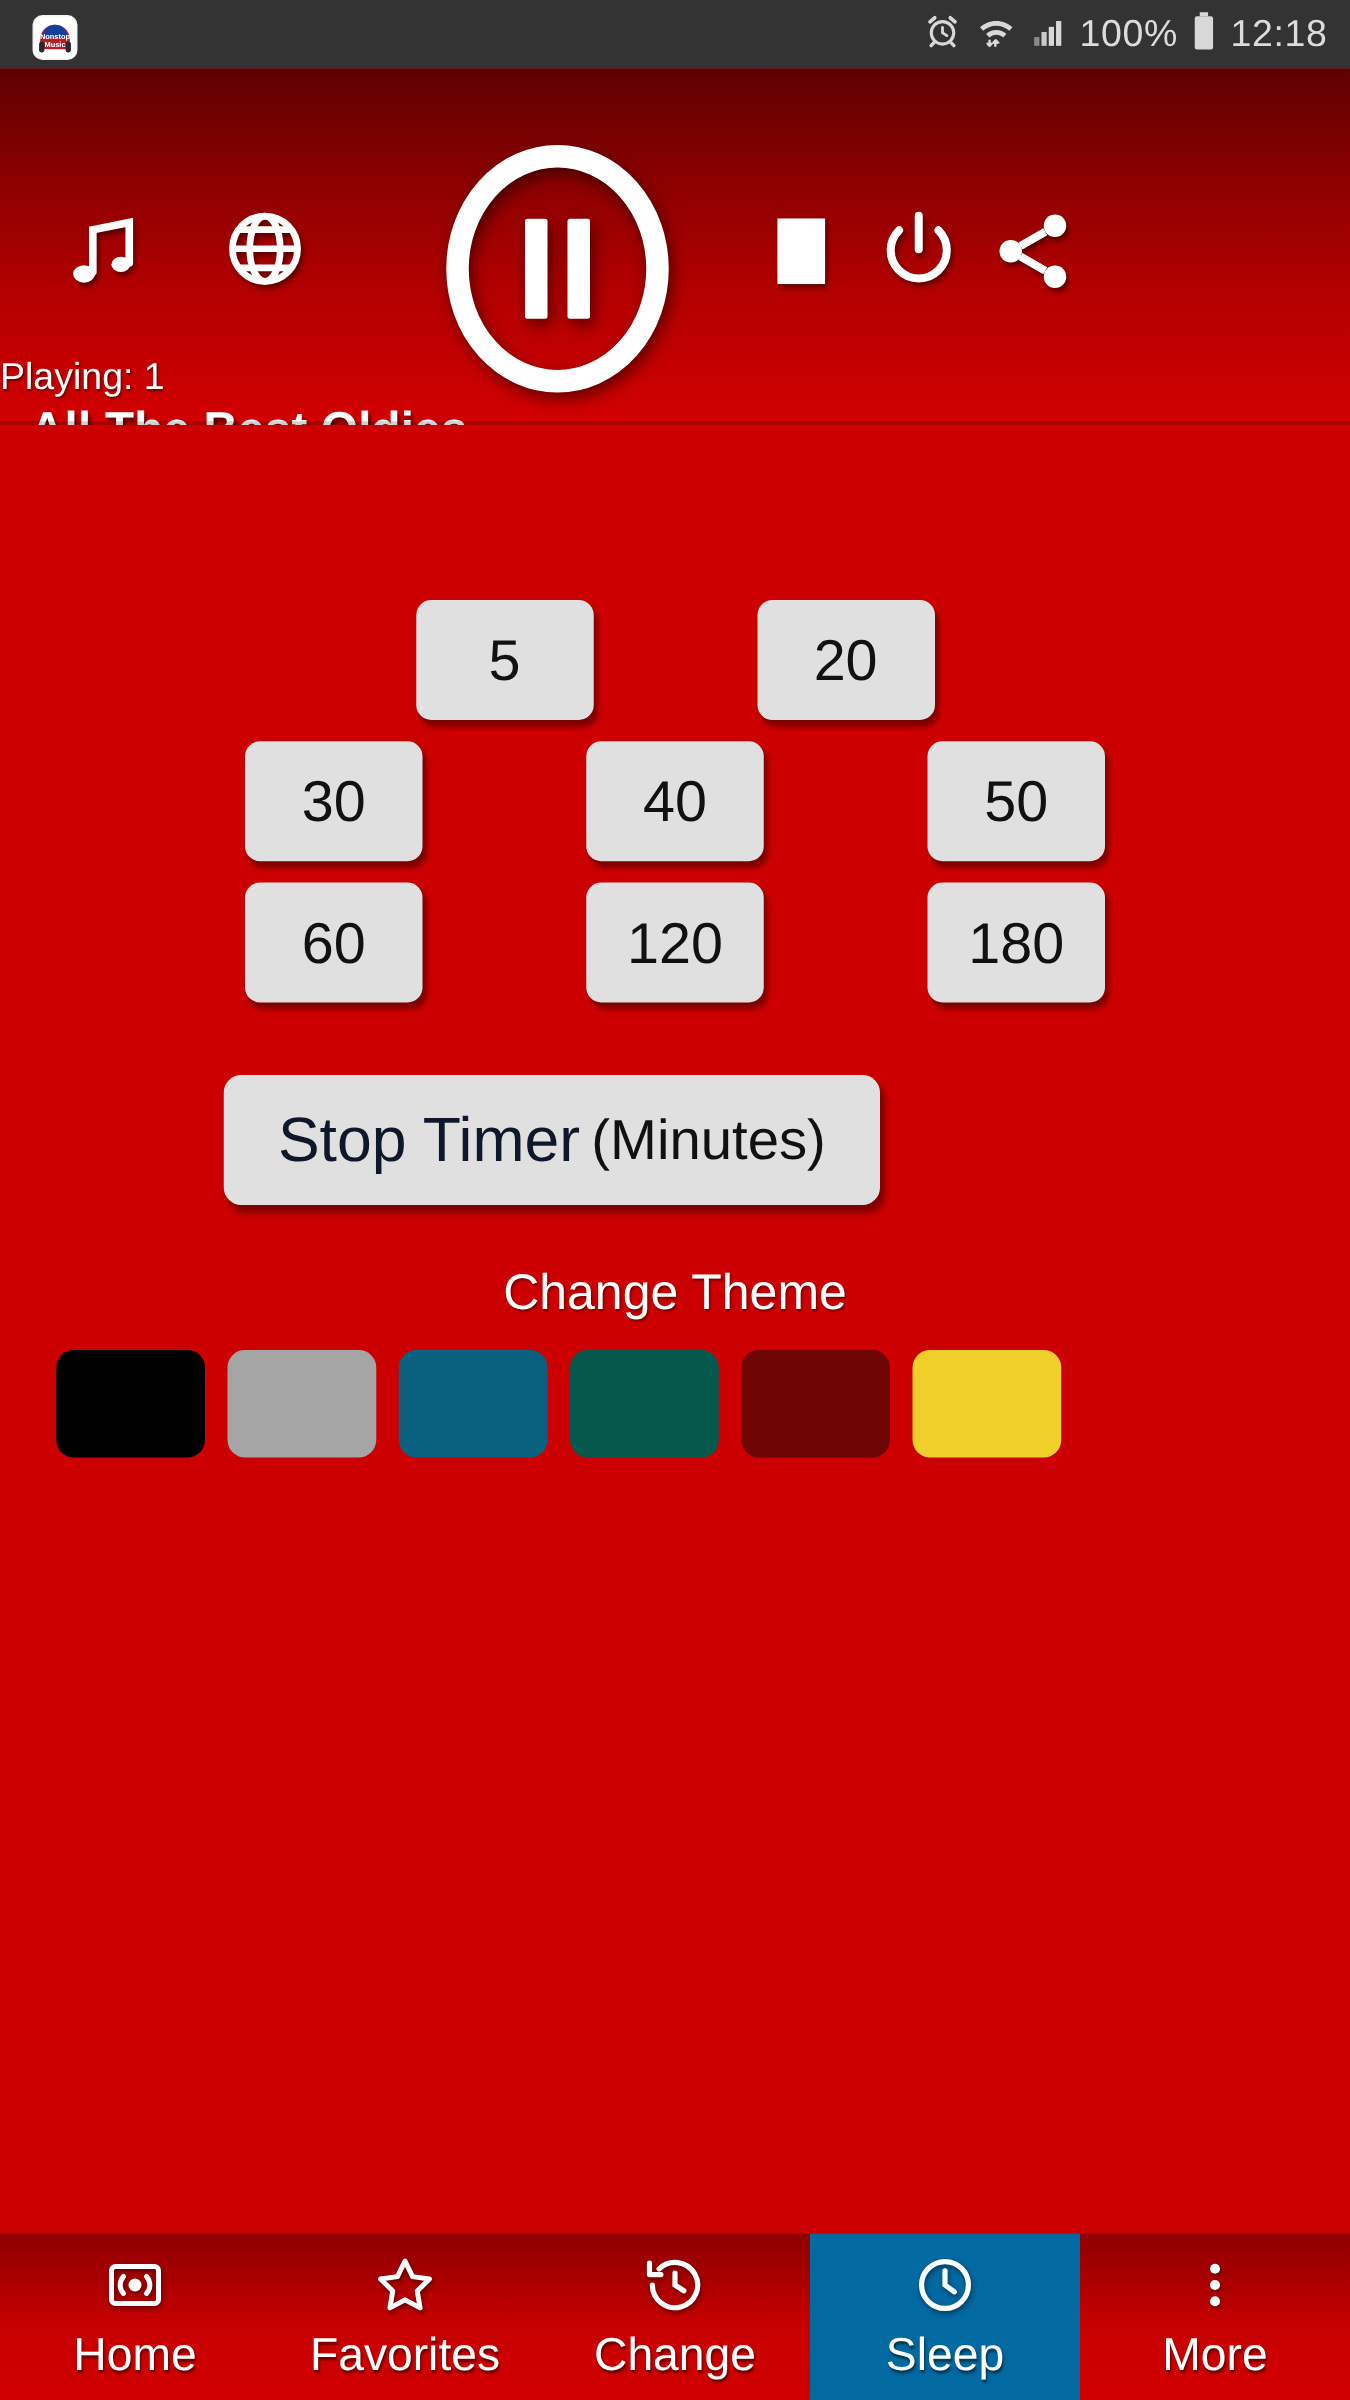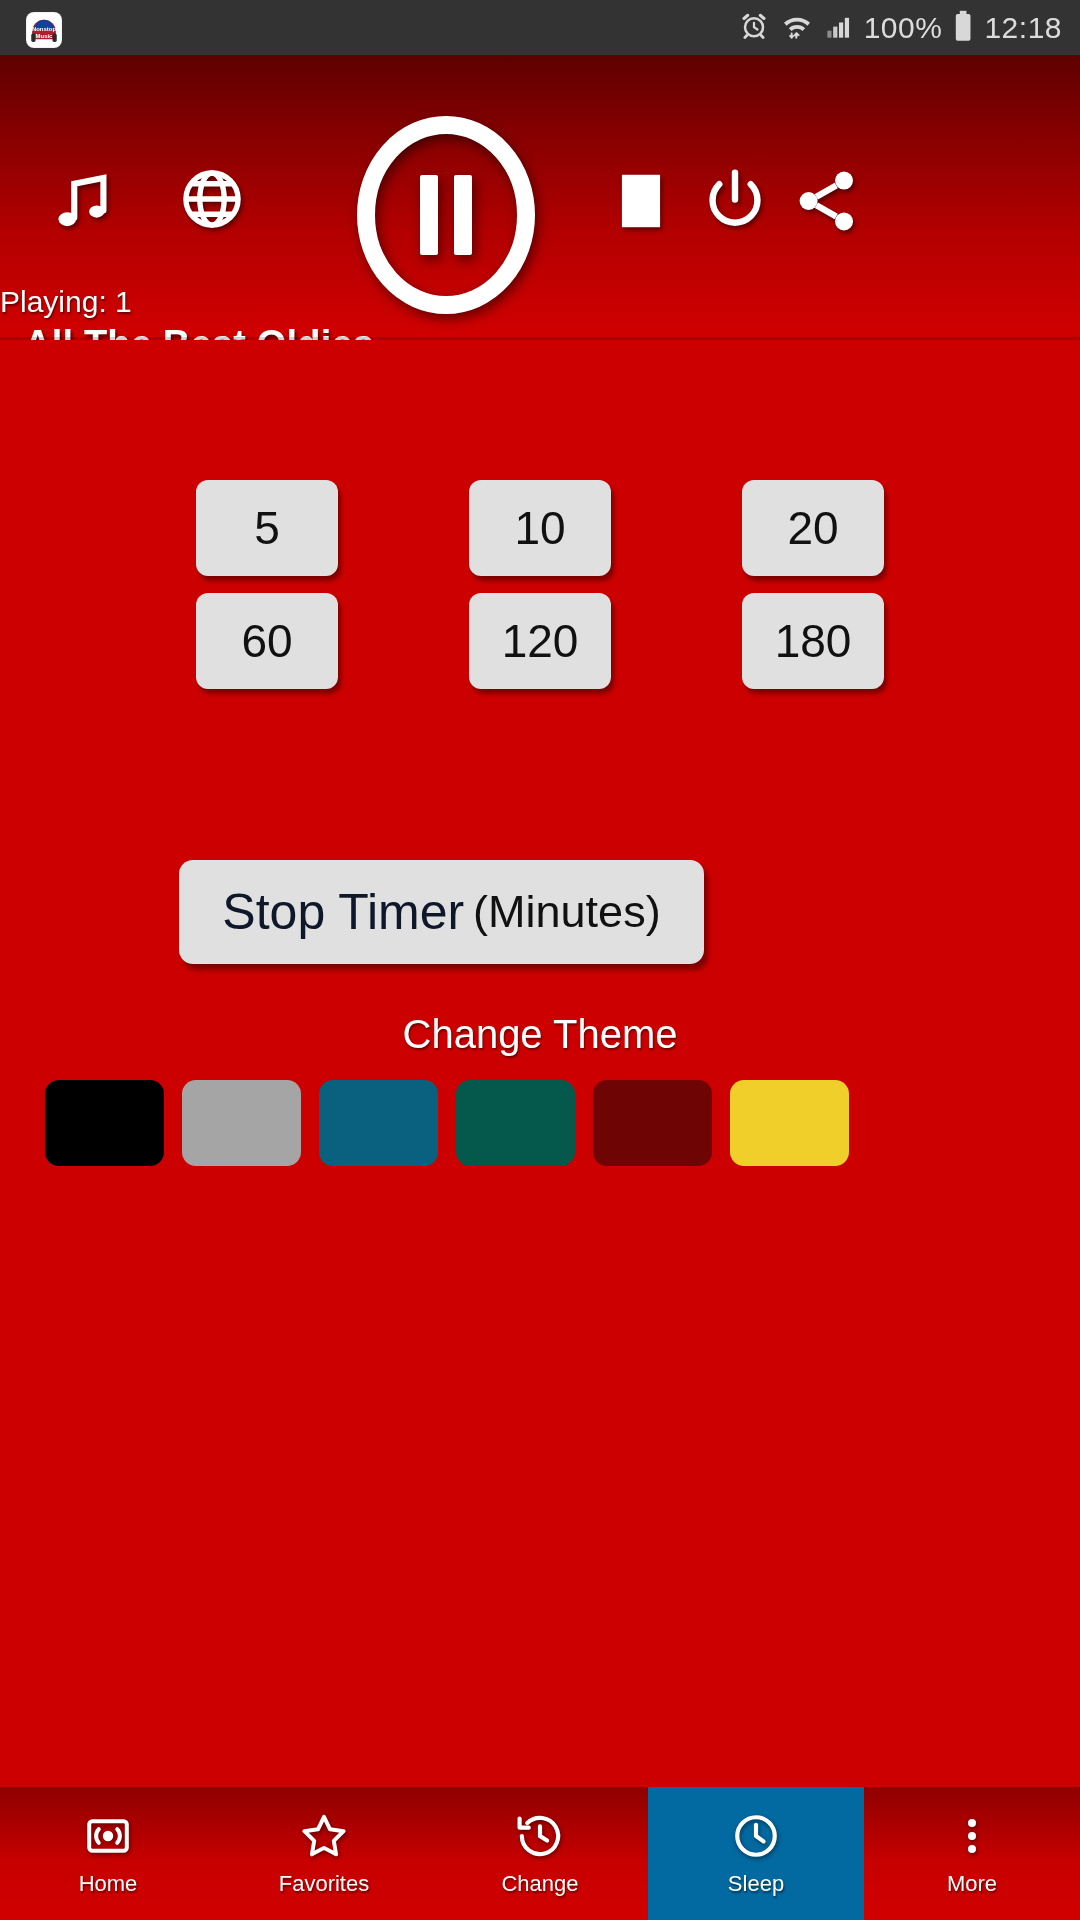--- a/index.html
+++ b/index.html
@@ -141,21 +141,21 @@
     flex:1;
     display:flex; flex-direction:column;
     align-items:center; justify-content:center;
     gap:10px;
     background:linear-gradient(180deg,#8E0000 0%,#C70000 55%,#D10000 100%);
     cursor:pointer;
     position:relative;
   }
   .nav-item.selected{ background:#0369a1; }
   .nav-label{
-    font-size:22px; color:#ffffff;
+    font-size:37px; color:#ffffff;
     text-shadow:1px 2px 2px rgba(0,0,0,.5);
   }
   .nav-ico{
     height:50px; display:flex;align-items:center;justify-content:center;
     filter:drop-shadow(1px 2px 2px rgba(0,0,0,.45));
   }
 </style>
 </head>
 <body>
 
@@ -283,22 +283,26 @@
   <div id="station-title">All The Best Oldies</div>
 
   <div id="header-divider"></div>
 </div>
 
 <div id="main">
 
   <div id="timer-grid">
     <div class="timer-row">
       <button class="timer-btn">5</button>
-      <button class="timer-btn">10</button>
       <button class="timer-btn">20</button>
+    </div>
+    <div class="timer-row">
+      <button class="timer-btn">30</button>
+      <button class="timer-btn">40</button>
+      <button class="timer-btn">50</button>
     </div>
     <div class="timer-row">
       <button class="timer-btn">60</button>
       <button class="timer-btn">120</button>
       <button class="timer-btn">180</button>
     </div>
   </div>
 
   <button id="stop-timer-btn">
     <span id="stop-timer-main">Stop Timer</span>

